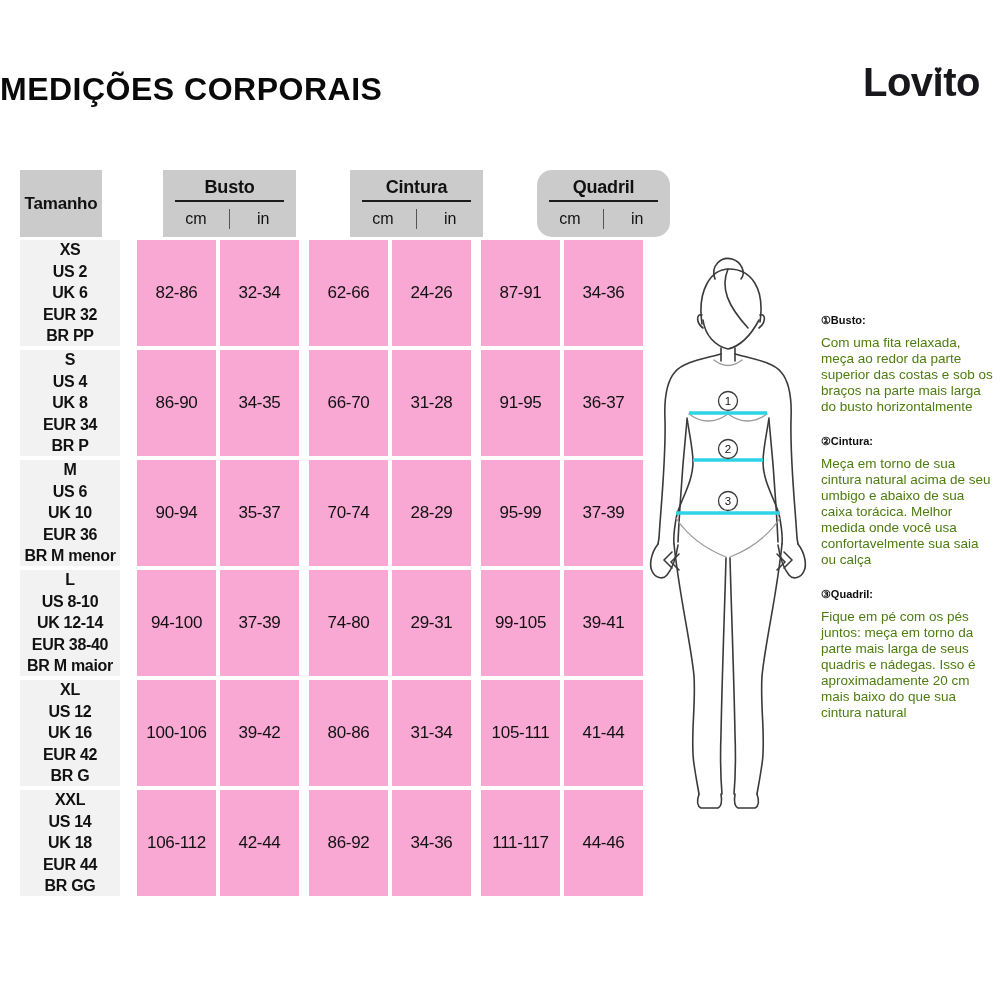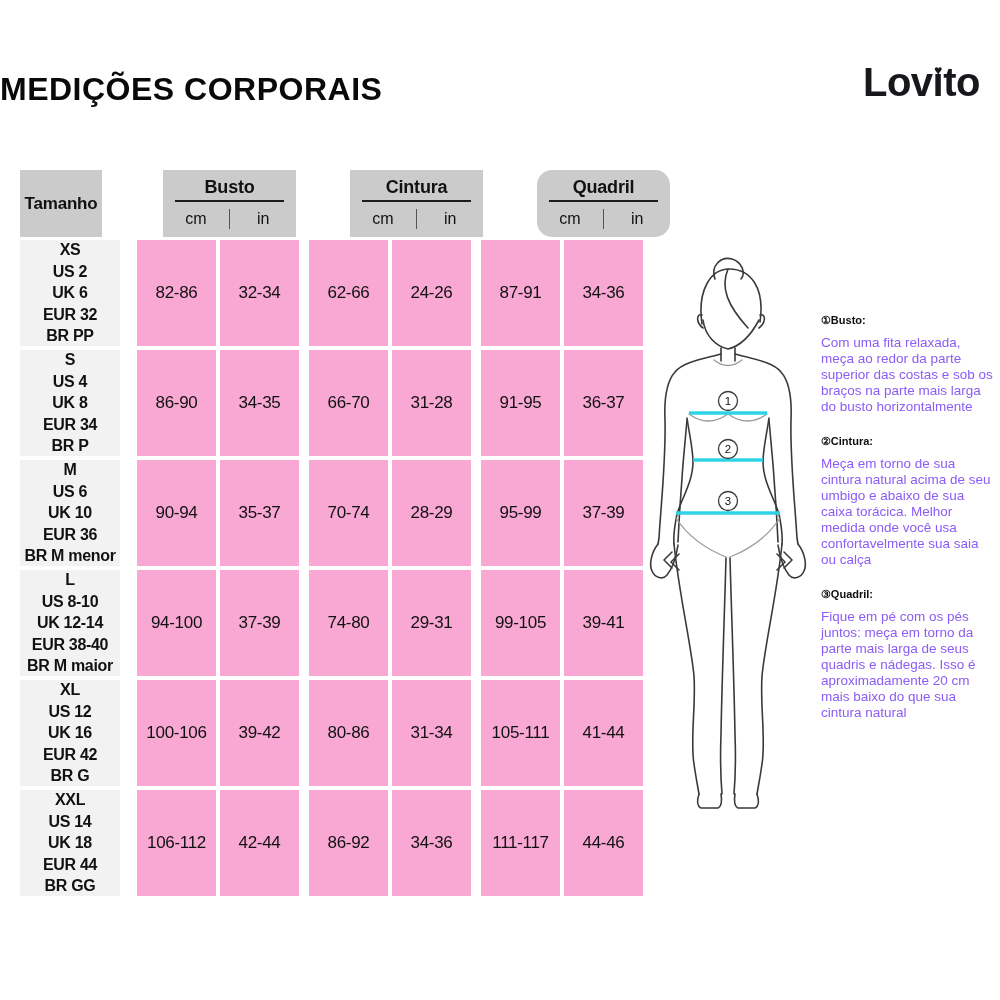--- a/index.html
+++ b/index.html
@@ -44,21 +44,21 @@
   .outline{fill:none;stroke:#3a3a3a;stroke-width:1.6;stroke-linecap:round;stroke-linejoin:round;}
   .detail{fill:none;stroke:#9a9a9a;stroke-width:1.3;stroke-linecap:round;}
   .mline{stroke-width:3.4;}
   .marker-circle{fill:#fff;stroke:#3a3a3a;stroke-width:1.3;}
   .marker-num{font-size:11.5px;fill:#111;text-anchor:middle;font-family:"Liberation Sans",sans-serif;}
 
   
   .annotations{position:absolute;left:821px;top:314px;width:172px;}
   .ann{margin-bottom:20px;}
   .ann-h{font-size:11px;font-weight:700;margin-bottom:8px;color:#0d0d0d;}
-  .ann-b{font-size:13.5px;line-height:16px;font-weight:400;color:#8b5cf6;}
+  .ann-b{font-size:13.5px;line-height:16px;font-weight:400;color:#4d7c0f;}
 </style>
 </head>
 <body>
 
 <div class="page">
 
   <div class="title">MEDIÇÕES CORPORAIS</div>
 
   <div class="logo"><span>Lov</span><span class="iwrap"><span>ı</span><span class="heart">♥</span></span><span>to</span></div>
 

